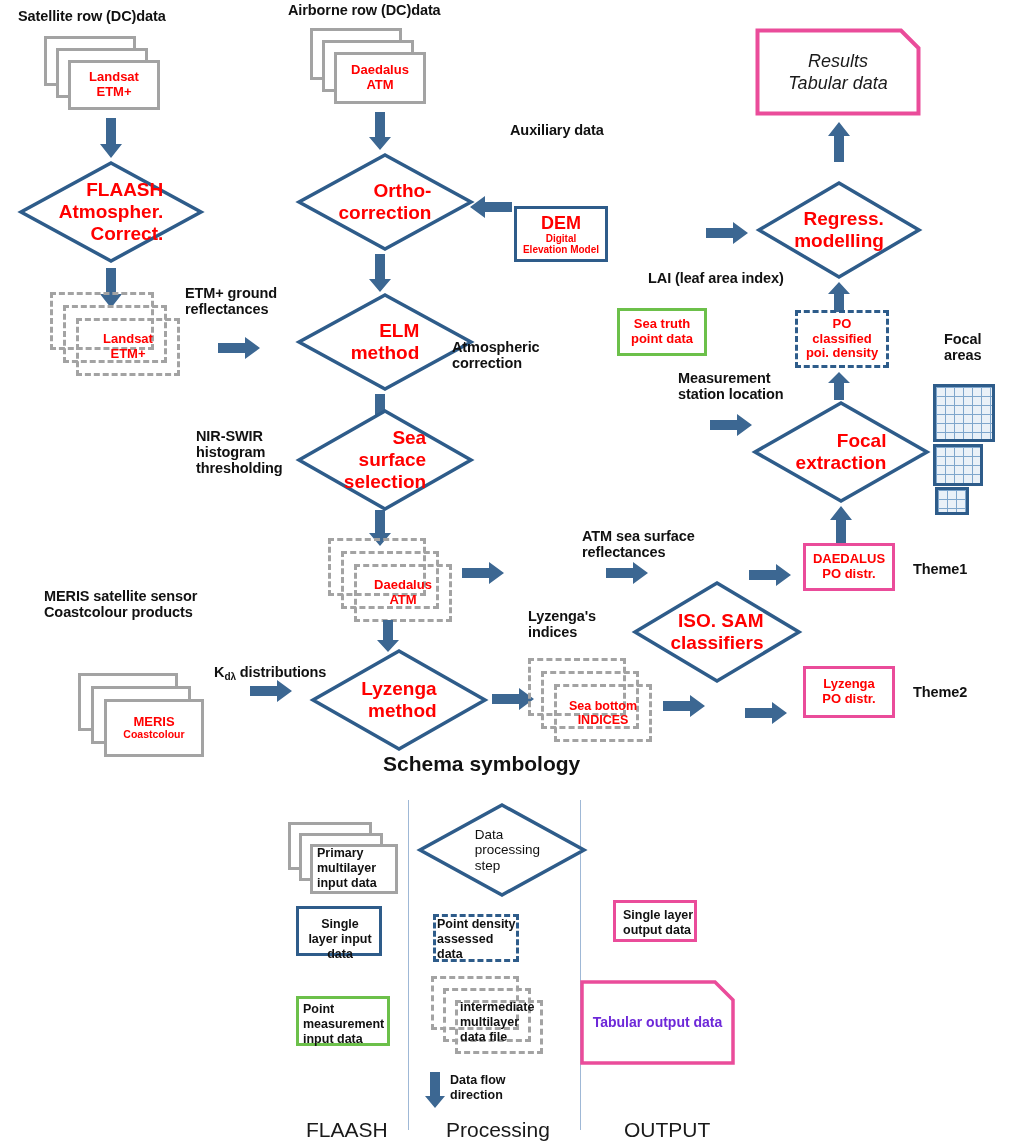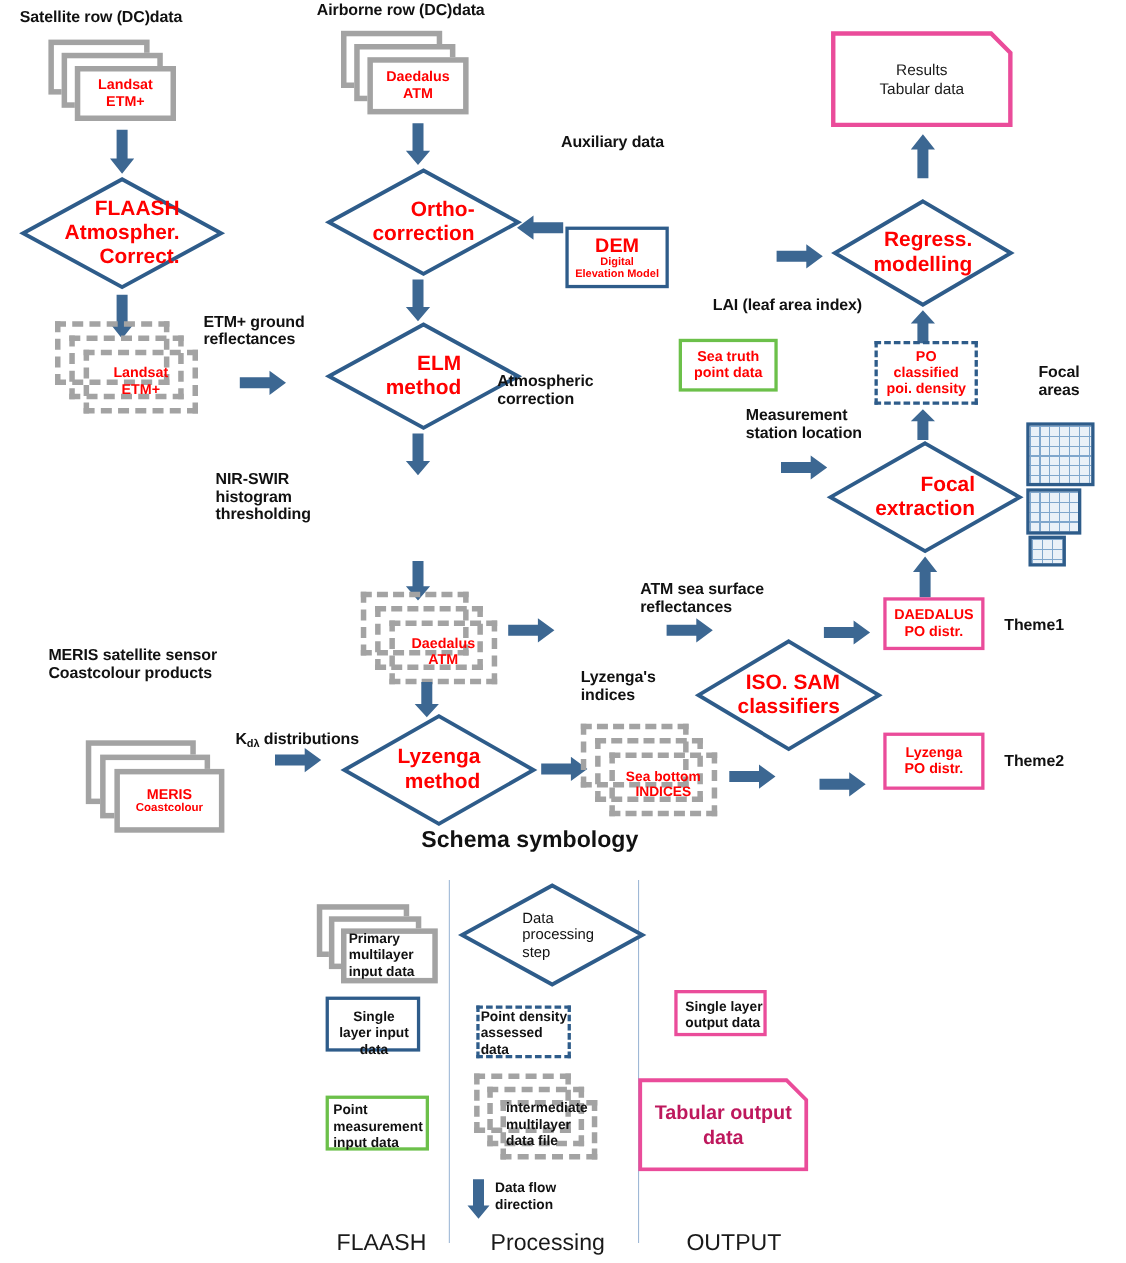--- a/index.html
+++ b/index.html
@@ -17,21 +17,21 @@
         border:3px solid #2E5C8A;display:flex;align-items:center;
         justify-content:center;text-align:center;}
   .rect .t{color:#FF0000;font-weight:bold;line-height:1.13;font-size:13px;}
   .rect.green{border-color:#6CC04A;}
   .rect.pink{border-color:#EA4C9A;}
   .rect.dashed{border-style:dashed;border-width:3px;background:transparent;text-align:center;}
 
   
   .stack{position:absolute;}
   .stack .sh{position:absolute;box-sizing:border-box;background:#fff;
-             border:5px solid #a3a3a3;}
+             border:3px solid #a3a3a3;}
   .stack.dash .sh{border-style:dashed;background:transparent;}
 
   
   .dia{position:absolute;}
   .dia svg{position:absolute;left:0;top:0;overflow:visible;}
   .dia .t{position:absolute;left:0;top:0;width:100%;height:100%;
           display:flex;align-items:center;justify-content:center;
           text-align:right;color:#FF0000;font-weight:bold;
           font-size:19px;line-height:1.15;}
   .dia.plain .t{color:#111;font-weight:normal;font-size:13.5px;
@@ -186,20 +186,28 @@
 
   <div class="lbl" style="left:452px;top:339px;">Atmospheric
 correction</div>
 
   <div class="arw" style="left:369px;top:394px;">
     <svg width="22" height="38" viewBox="0 0 22 38">
         <path d="M6 0 H16 V25 H22 L11 38 L0 25 H6 Z" fill="#3C6792"></path>
       </svg>
   </div>
 
+  <div class="dia" style="left:296px;top:408px;width:178px;height:104px;">
+    <svg width="178" height="104" viewBox="0 0 178 104">
+        <path d="M89 3 L175 52 L89 101 L3 52 Z" fill="#fff" stroke="#2E5C8A" stroke-width="3.5"></path>
+      </svg>
+    <div class="t" style="white-space:pre-line;">Sea
+surface
+selection</div>
+  </div>
 
   <div class="arw" style="left:369px;top:510px;">
     <svg width="22" height="36" viewBox="0 0 22 36">
         <path d="M6 0 H16 V23 H22 L11 36 L0 23 H6 Z" fill="#3C6792"></path>
       </svg>
   </div>
 
   <div class="stack dash" style="left:328px;top:538px;width:124px;height:86px;">
     <div class="sh" style="left:0;top:0;width:98px;height:58px;"></div>
     <div class="sh" style="left:13px;top:13px;width:98px;height:58px;"></div>
@@ -271,21 +279,21 @@
   <div class="arw" style="left:470px;top:196px;">
     <svg width="42" height="22" viewBox="0 0 42 22">
         <path d="M42 6 H15 V0 L0 11 L15 22 V16 H42 Z" fill="#3C6792"></path>
       </svg>
   </div>
 
   <div class="fold" style="left:755px;top:28px;width:166px;height:88px;">
     <svg width="166" height="88" viewBox="0 0 166 88">
       <path d="M2.5 2.5 H146 L163.5 20 V85.5 H2.5 Z" fill="#fff" stroke="#EA4C9A" stroke-width="4"></path>
     </svg>
-    <div class="t" style="white-space:pre-line;font-size:14px;">Results
+    <div class="t" style="white-space:pre-line;font-size:18px;font-style:italic;">Results
 Tabular  data</div>
   </div>
 
   <div class="arw" style="left:828px;top:122px;">
     <svg width="22" height="40" viewBox="0 0 22 40">
         <path d="M6 40 H16 V14 H22 L11 0 L0 14 H6 Z" fill="#3C6792"></path>
       </svg>
   </div>
 
   <div class="dia" style="left:756px;top:180px;width:166px;height:100px;">
@@ -442,20 +450,20 @@
 direction</div>
 
   <div class="rect pink" style="left:613px;top:900px;width:84px;height:42px;"></div>
   <div class="legtxt" style="left:623px;top:908px;">Single layer
 output data</div>
 
   <div class="fold" style="left:580px;top:980px;width:155px;height:85px;">
     <svg width="155" height="85" viewBox="0 0 155 85">
       <path d="M2 2 H135 L153 20 V83 H2 Z" fill="#fff" stroke="#EA4C9A" stroke-width="3.5"></path>
     </svg>
-    <div class="t" style="font-size:18px;font-weight:bold;color:#be185d;">Tabular output data</div>
+    <div class="t" style="font-size:14px;font-weight:bold;color:#6d28d9;">Tabular output data</div>
   </div>
 
   <div class="legcap" style="left:306px;top:1118px;">FLAASH</div>
   <div class="legcap" style="left:446px;top:1118px;">Processing</div>
   <div class="legcap" style="left:624px;top:1118px;">OUTPUT</div>
 
 </div>
 
 </body></html>

